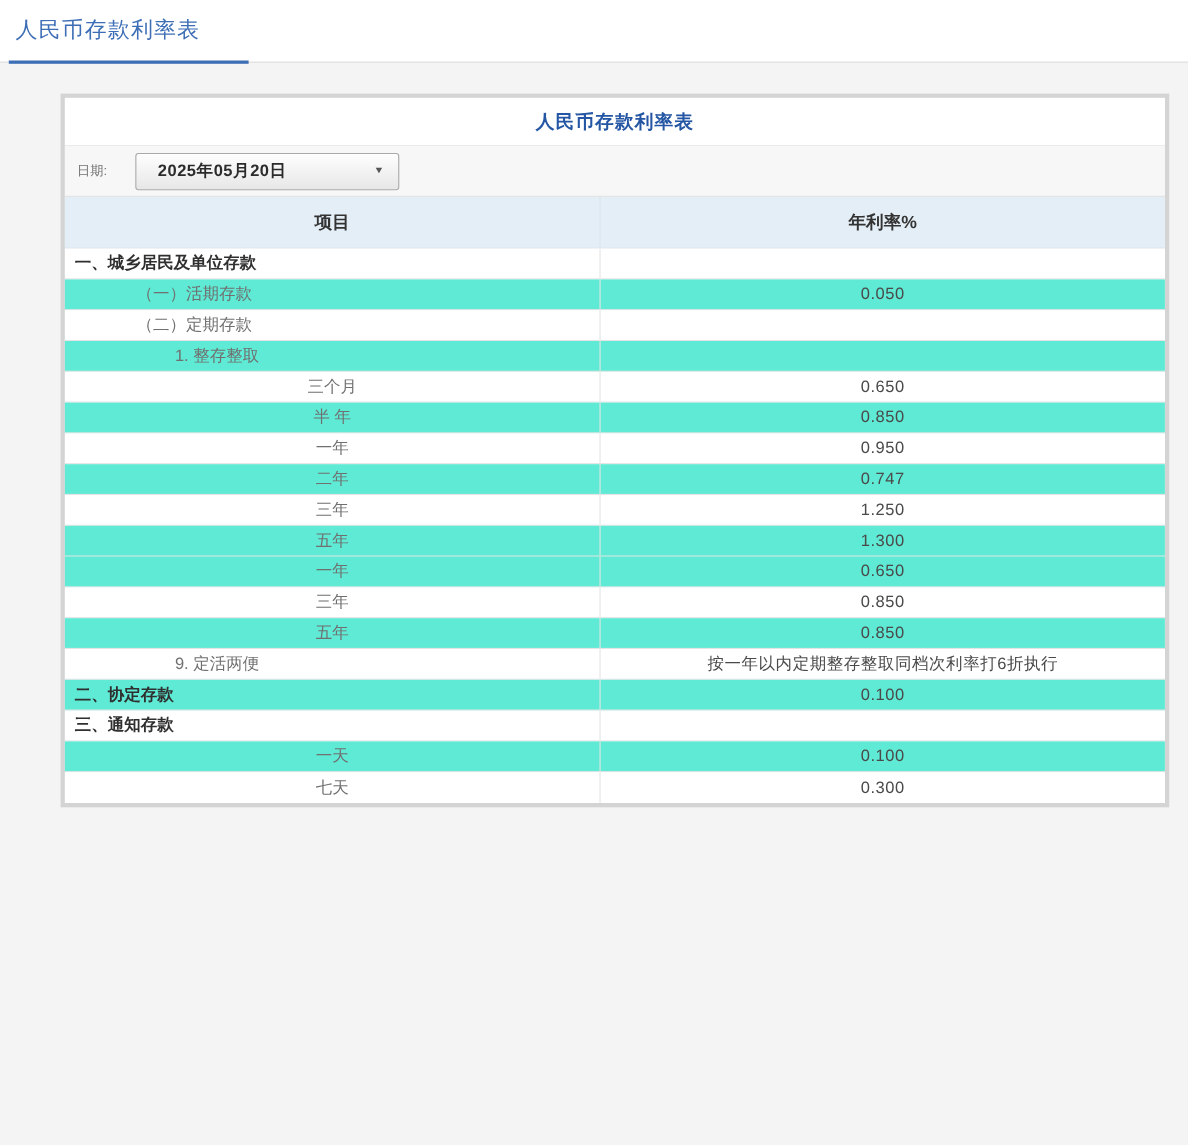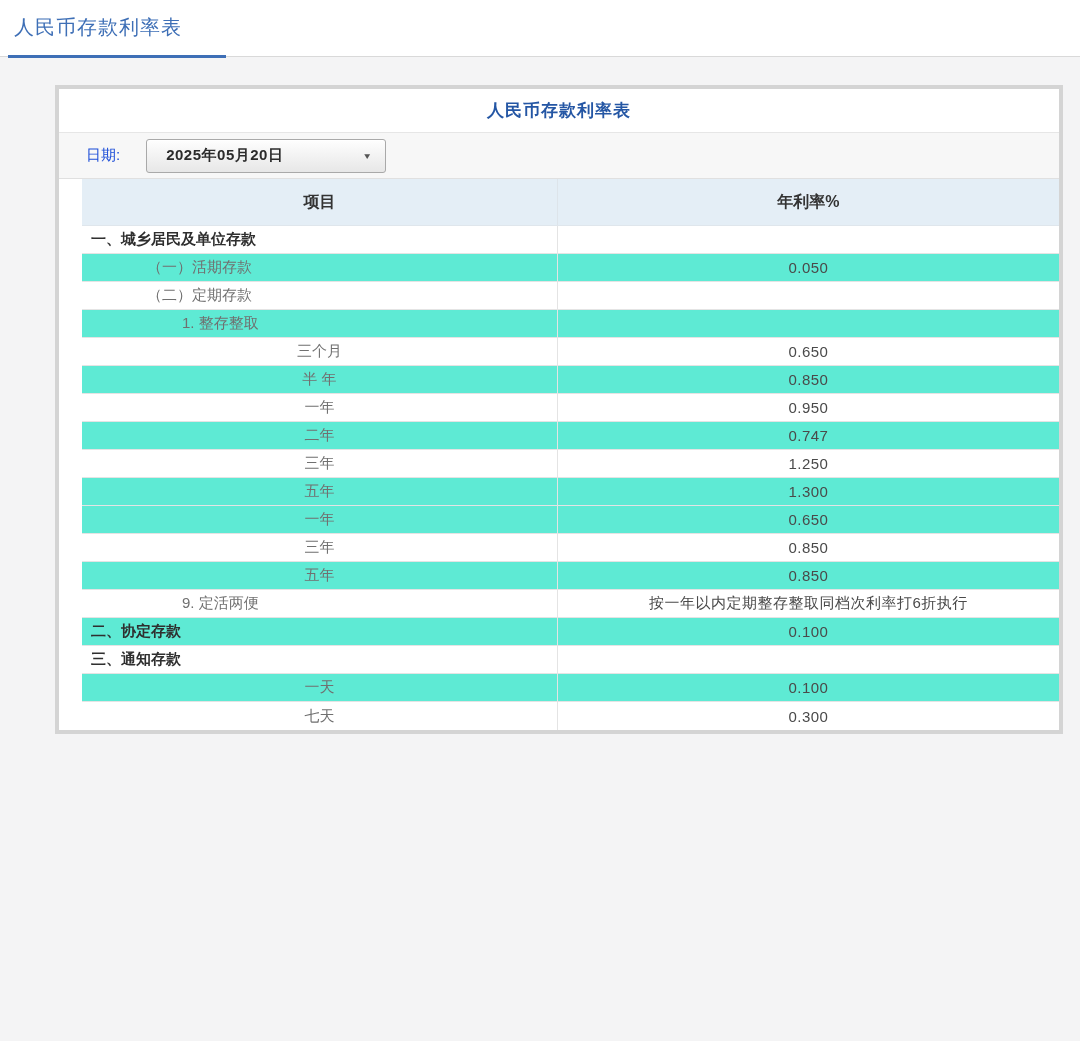--- a/index.html
+++ b/index.html
@@ -53,23 +53,23 @@
   }
 
   
   .date-row {
     height:46px;
     background:#f7f7f7;
     display:flex; align-items:center;
     border-bottom:1px solid #e0e0e0;
   }
   .date-label {
-    margin-left:27px;
-    font-size:15px;
-    color:#1d4ed8;
+    margin-left:11px;
+    font-size:12px;
+    color:#737373;
   }
   .date-dropdown {
     margin-left:26px;
     width:240px; height:34px;
     display:flex; align-items:center;
     padding:0 13px 0 19px;
     border:1px solid #a9a9a9;
     border-radius:3px;
     background:linear-gradient(#fefefe,#e7e7e7);
     box-shadow:inset 0 1px 0 #ffffff;
@@ -83,21 +83,21 @@
   }
   .dropdown-arrow {
     margin-left:auto;
     font-size:10px;
     color:#555;
     line-height:1;
     transform:scaleY(0.85);
   }
 
   
-  .rate-table { width:100%;padding-left:23px; }
+  .rate-table { width:100%; }
   .t-header {
     display:flex;
     height:47px;
     background:#e4eef6;
     border-bottom:1px solid #dfe6ec;
   }
   .t-header .h-cell {
     display:flex; align-items:center; justify-content:center;
     font-size:16px;
     font-weight:700;

